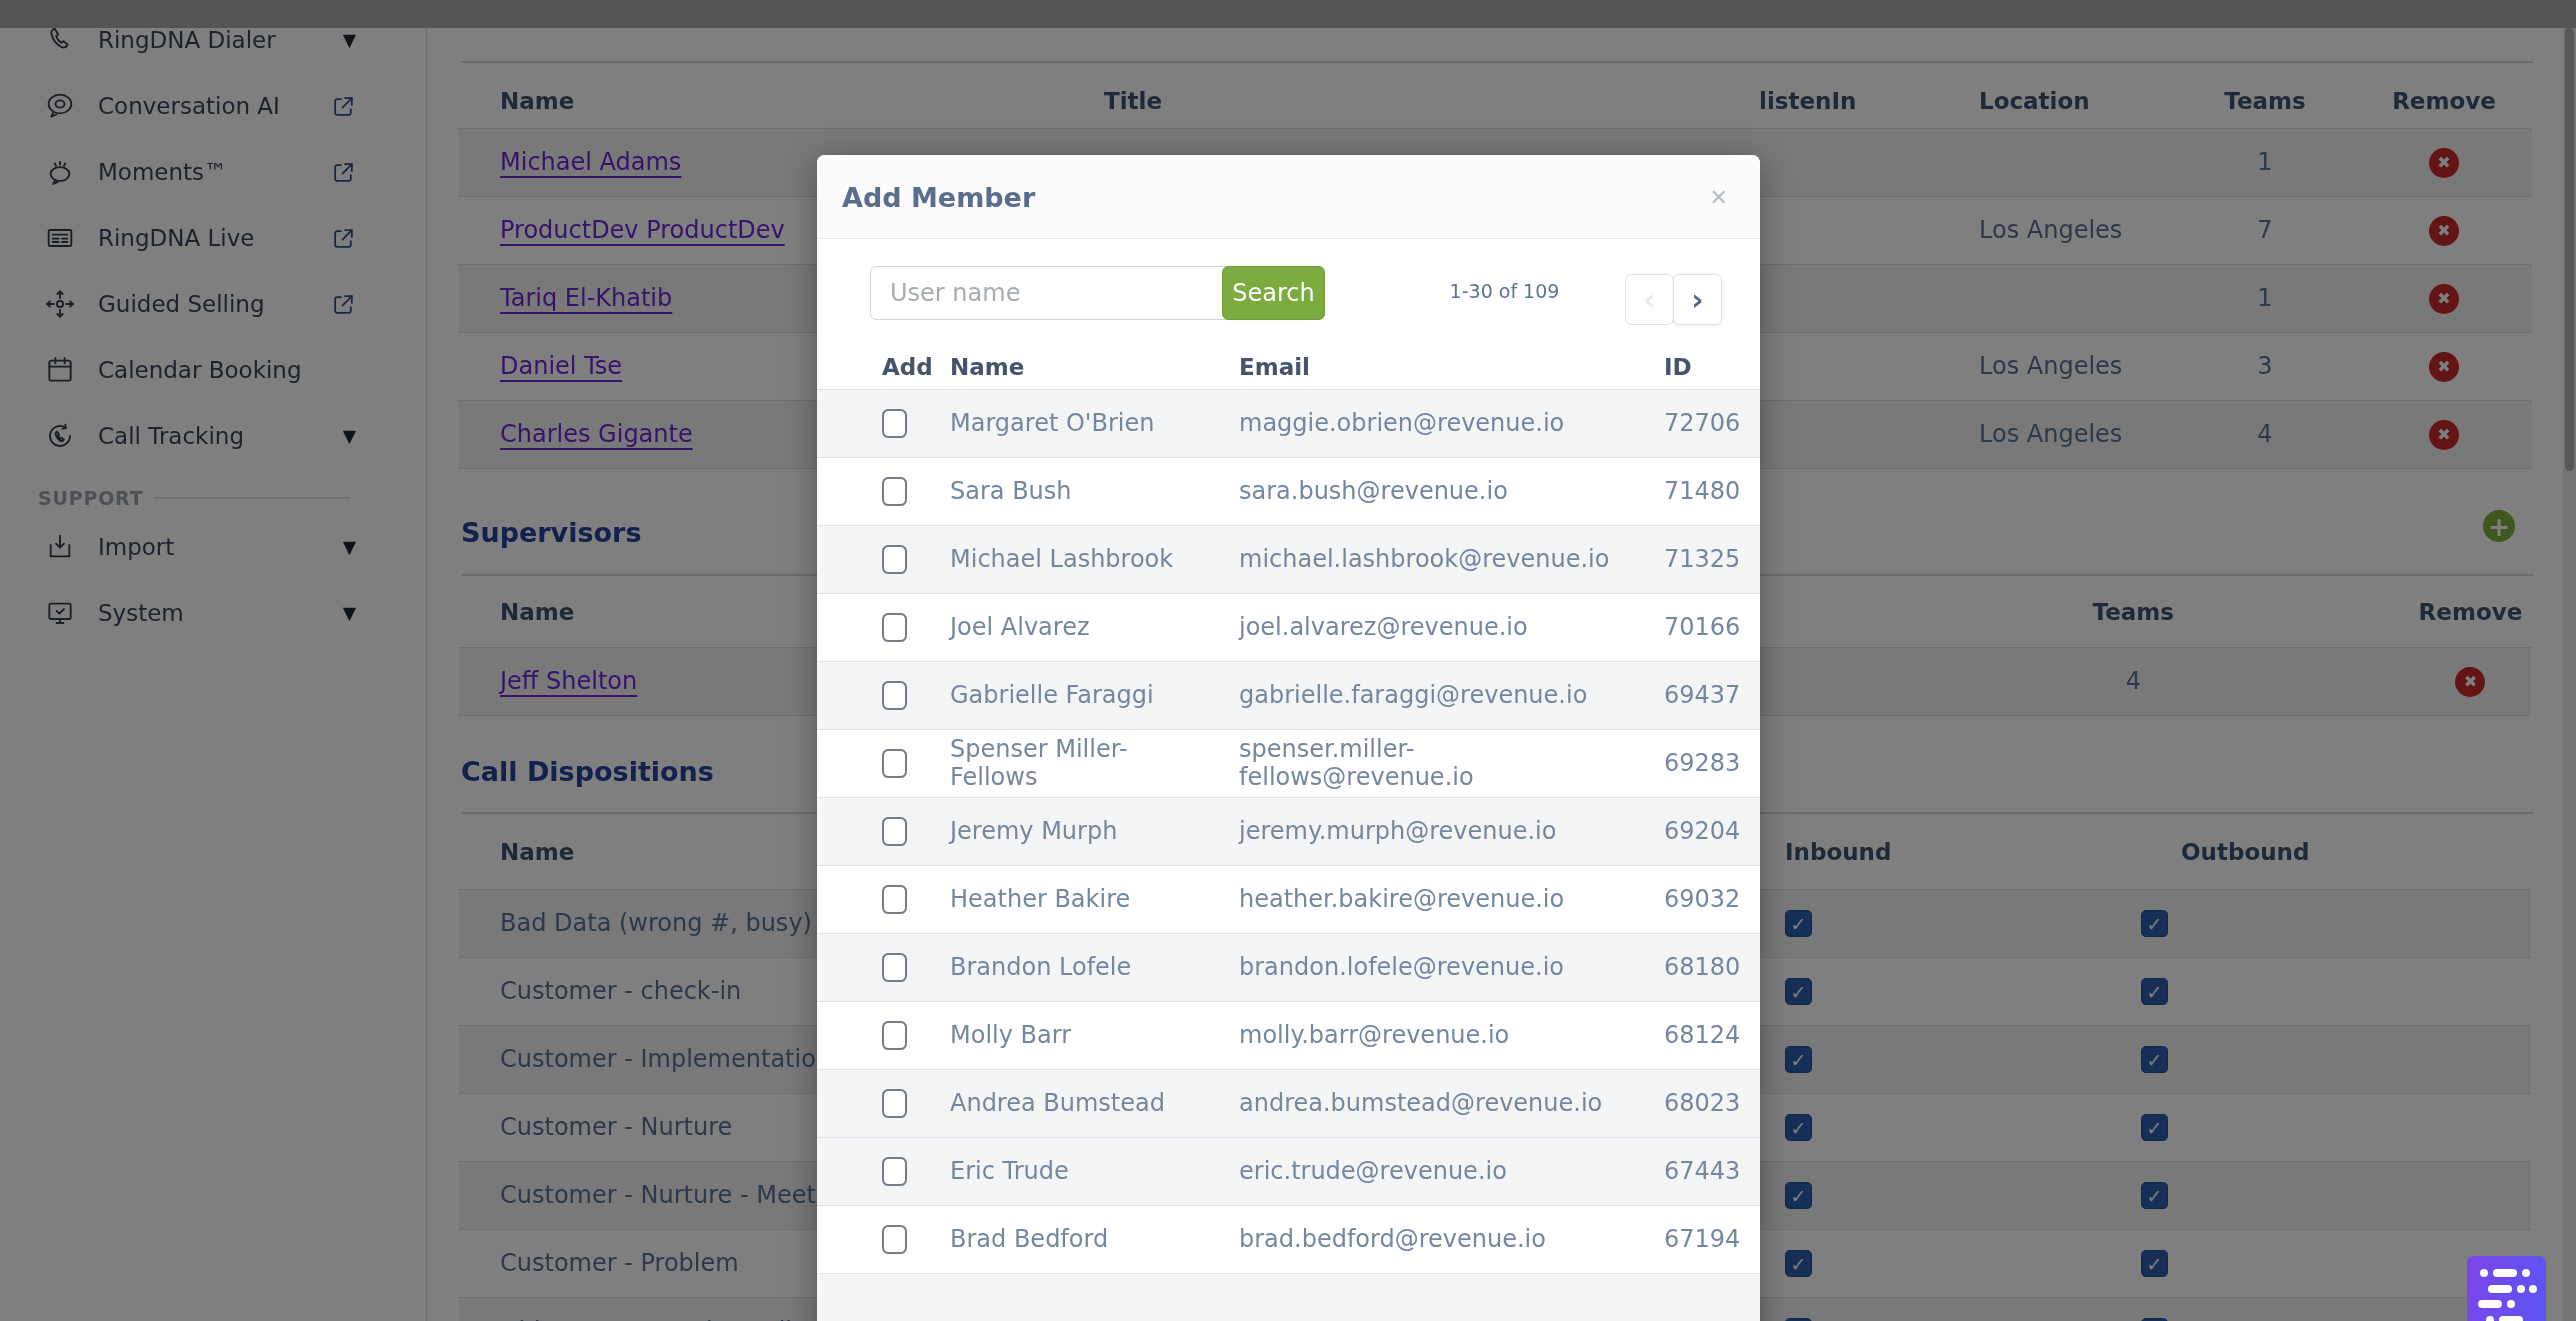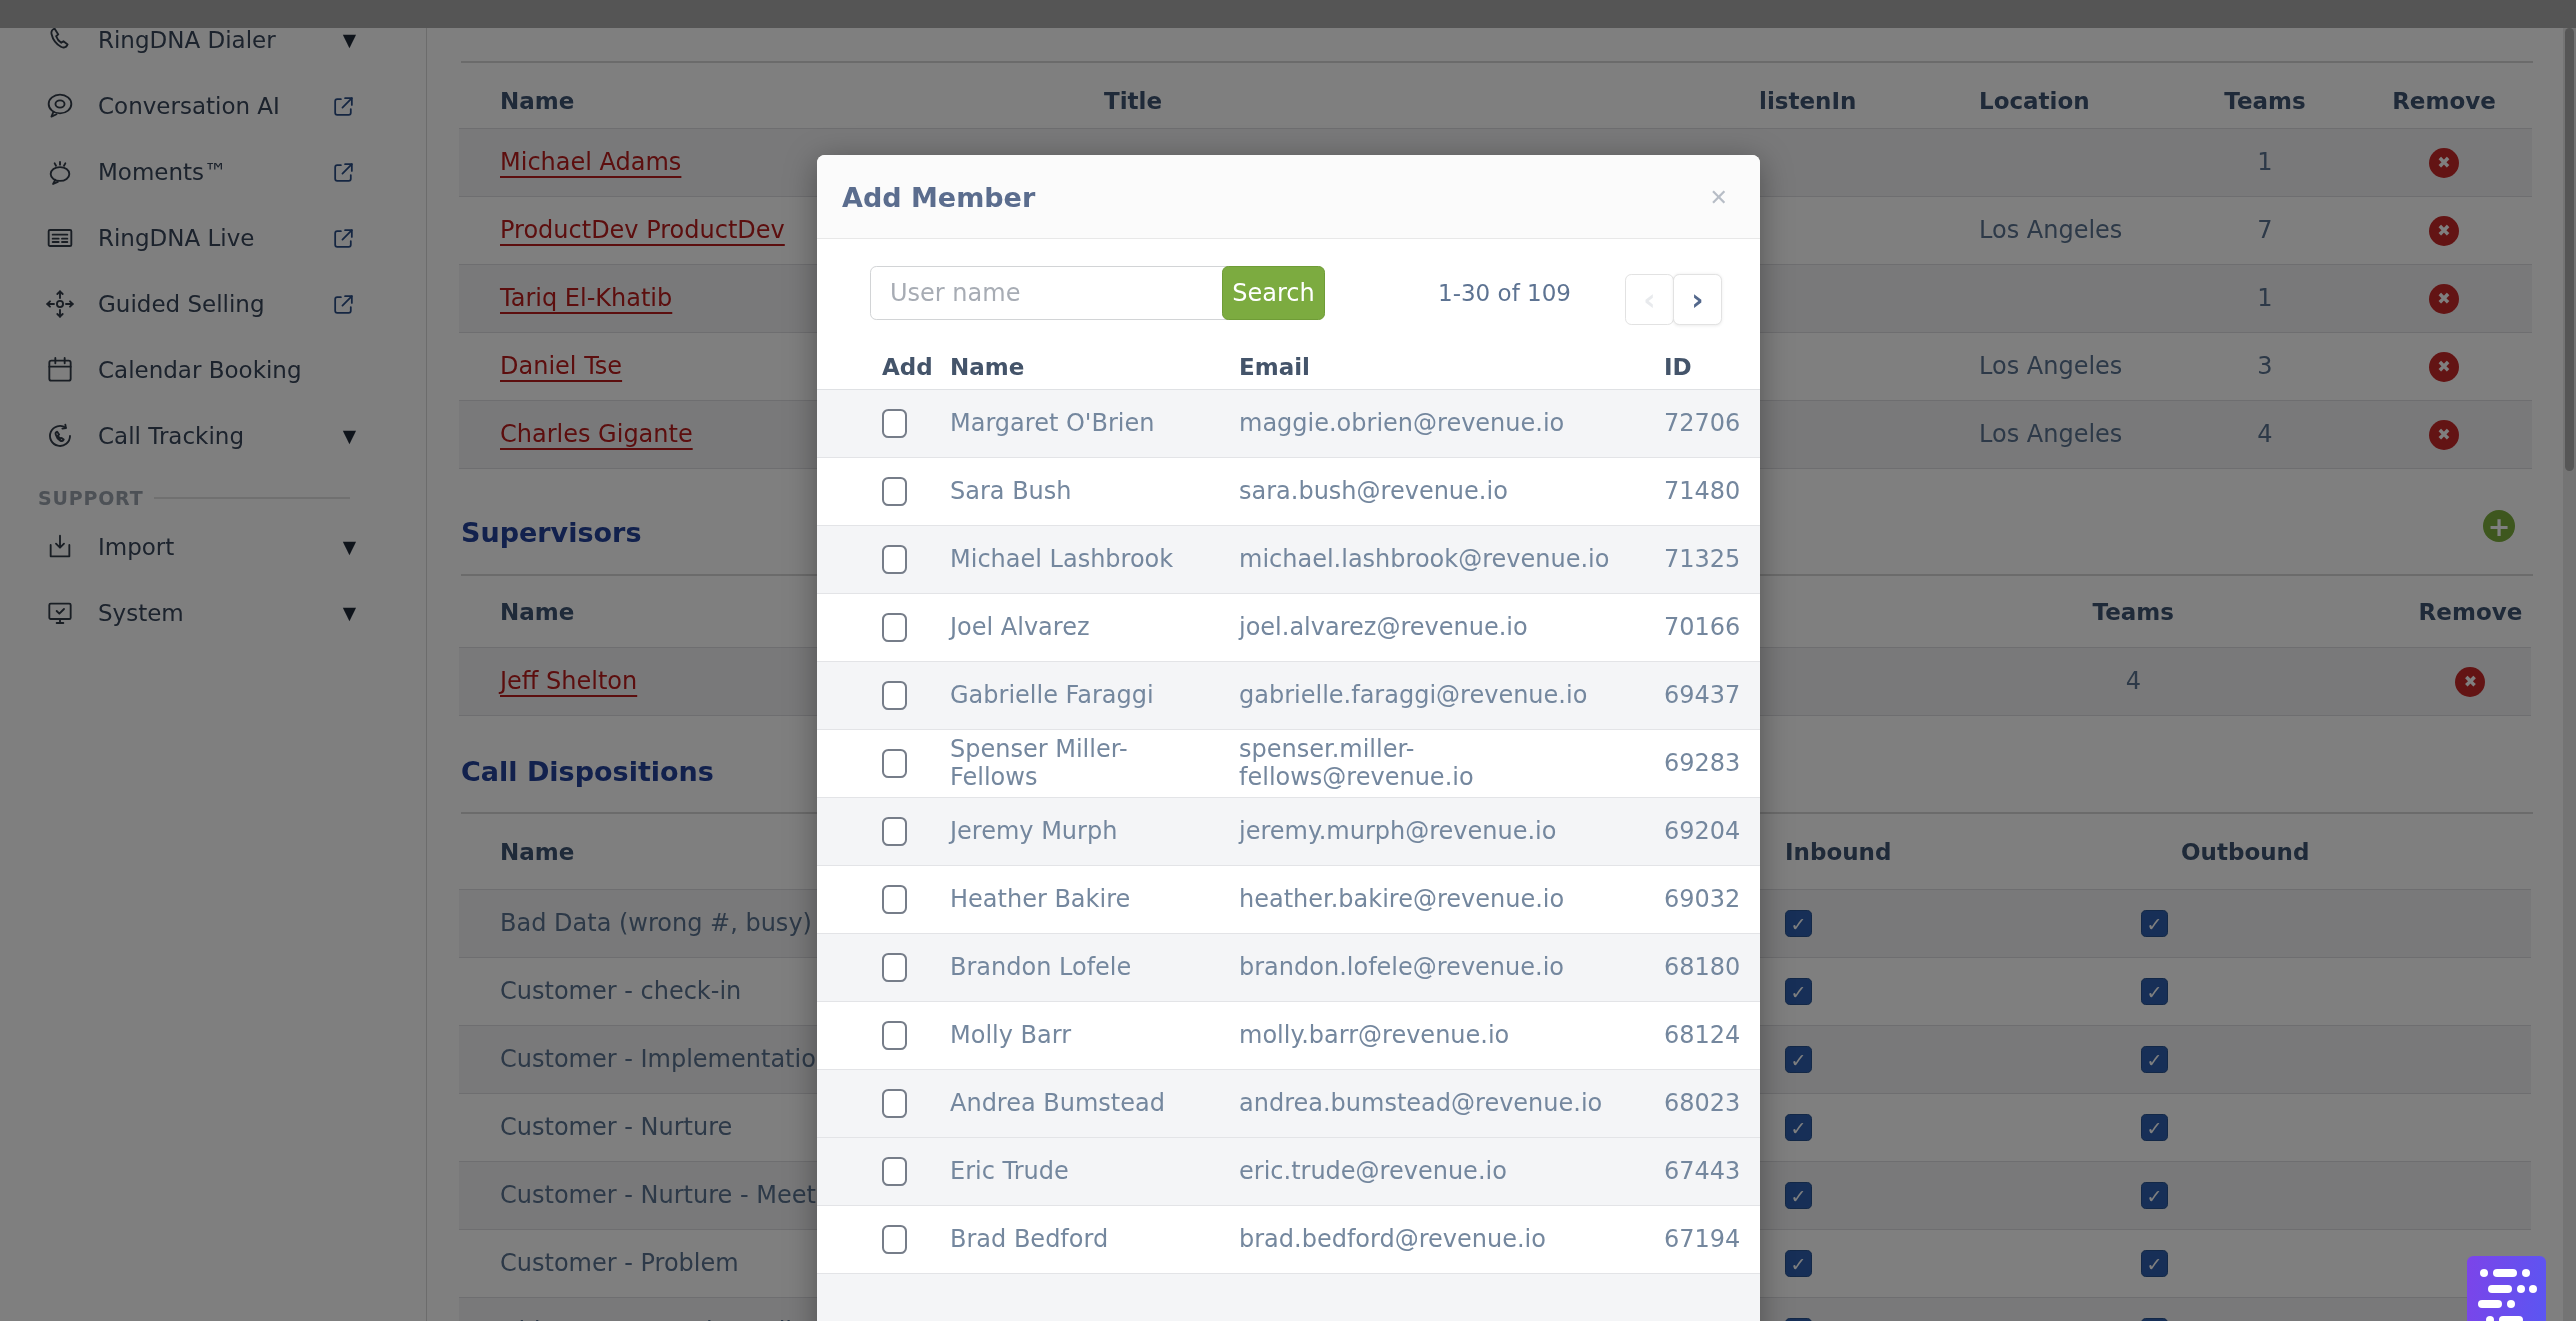--- a/index.html
+++ b/index.html
@@ -25,21 +25,21 @@
   .content { position:absolute; left:429px; top:0; right:0; bottom:0; z-index:1; background:#fff; }
   .sec-title { position:absolute; left:32px; font-size:27px; font-weight:bold; color:#24439b; }
   .divider { position:absolute; left:32px; width:2072px; height:2.4px; background:#d6d6d6; }
   table.grid { position:absolute; left:30px; width:2072px; border-collapse:collapse; table-layout:fixed; }
   table.grid th { font-size:23px; font-weight:bold; color:#3e5472; text-align:left; vertical-align:middle; }
   table.grid td { font-size:24px; color:#5a7390; vertical-align:middle; }
   table.grid tbody tr { border-top:1.6px solid #dcdde0; border-bottom:1.6px solid #dcdde0; height:68px; }
   tr.alt { background:#f3f3f4; }
   .pl { padding-left:41px; }
   .ctr { text-align:center !important; }
-  a.rowlink { color:#b91c1c; text-decoration:underline; text-underline-offset:5.5px; text-decoration-thickness:1.6px; }
+  a.rowlink { color:#6d28d9; text-decoration:underline; text-underline-offset:5.5px; text-decoration-thickness:1.6px; }
   .removebtn { display:inline-flex; width:30px; height:30px; border-radius:50%; background:#c62828; color:#fff; align-items:center; justify-content:center; font-size:16px; font-weight:bold; cursor:pointer; }
   .plusbtn { position:absolute; left:2054px; top:482px; width:32px; height:32px; border-radius:50%; background:#7cae3c; color:#fff; display:flex; align-items:center; justify-content:center; font-size:27px; font-weight:bold; cursor:pointer; }
   .bluecb { display:inline-flex; width:27px; height:27px; border-radius:4.7px; background:#2e5fae; border:1.6px solid #27518f; color:#fff; align-items:center; justify-content:center; font-size:19px; font-weight:bold; cursor:pointer; }
 
   
   .c-m1{width:604px}.c-m2{width:655px}.c-m3{width:220px}.c-m4{width:236px}.c-m5{width:182px}.c-m6{width:176px}
   
   .c-s1{width:604px}.c-s2{width:951px}.c-s3{width:237px}.c-s4{width:158px}.c-s5{width:121px}
   
   .c-d1{width:604px}.c-d2{width:722px}.c-d3{width:356px}.c-d4{width:390px}
@@ -60,21 +60,21 @@
 
   
   .modal { position:absolute; left:817px; top:127px; width:943px; height:1233px; background:#fff; border-radius:8px; box-shadow:0 6.3px 32px rgba(0,0,0,0.35); z-index:60; }
   .modal-header { position:relative; height:84px; background:#fbfbfb; border-bottom:1.6px solid #e8e8e8; border-radius:8px 8px 0 0; }
   .modal-title { position:absolute; left:25px; top:50%; transform:translateY(-50%); font-size:27px; font-weight:bold; color:#5b6d8e; }
   .modal-close { position:absolute; right:32px; top:50%; transform:translateY(-50%); font-size:22px; color:#b7bdc6; cursor:pointer; font-weight:bold; }
   .modal-body { position:relative; }
   .m-input { position:absolute; left:53px; top:27px; width:364px; height:54px; border:1.6px solid #d2d4d6; border-radius:6.3px; font-size:24px; color:#444; padding:0 19px; font-family:inherit; outline:none; }
   .m-input::placeholder { color:#a7acb4; }
   .m-search { position:absolute; left:405px; top:27px; width:103px; height:54px; background:#7cab40; border:1.6px solid #6f9c37; border-radius:6.3px; color:#fff; font-size:24px; font-family:inherit; cursor:pointer; }
-  .m-range { position:absolute; left:577px; top:41px; width:221px; text-align:center; font-size:23px; color:#5d7392; }
+  .m-range { position:absolute; left:577px; top:41px; width:221px; text-align:center; font-size:19px; color:#5d7392; }
   .m-prev,.m-next { position:absolute; top:35px; width:49px; height:51px; background:#fff; border:1.6px solid #e2e2e2; border-radius:6.3px; font-size:30px; font-weight:bold; cursor:pointer; display:flex; align-items:center; justify-content:center; font-family:inherit; }
   .m-prev { left:808px; color:#e8eaed; }
   .m-next { left:856px; color:#53688c; box-shadow:0 0.8px 3.2px rgba(0,0,0,0.08); }
   .m-table { position:absolute; left:0; top:106px; width:943px; border-collapse:collapse; table-layout:fixed; }
   .m-table thead tr { height:44px; }
   .m-table th { font-size:23px; font-weight:bold; color:#44546a; text-align:left; vertical-align:middle; border-bottom:1.6px solid #dfe1e4; }
   .m-table tbody tr { height:68px; border-top:0.8px solid #e3e4e7; }
   .m-table td { font-size:24px; color:#74879e; vertical-align:middle; }
   .mc1{width:107px}.mc2{width:289px}.mc3{width:425px}.mc4{width:122px}
   .mpl { padding-left:26px; }

